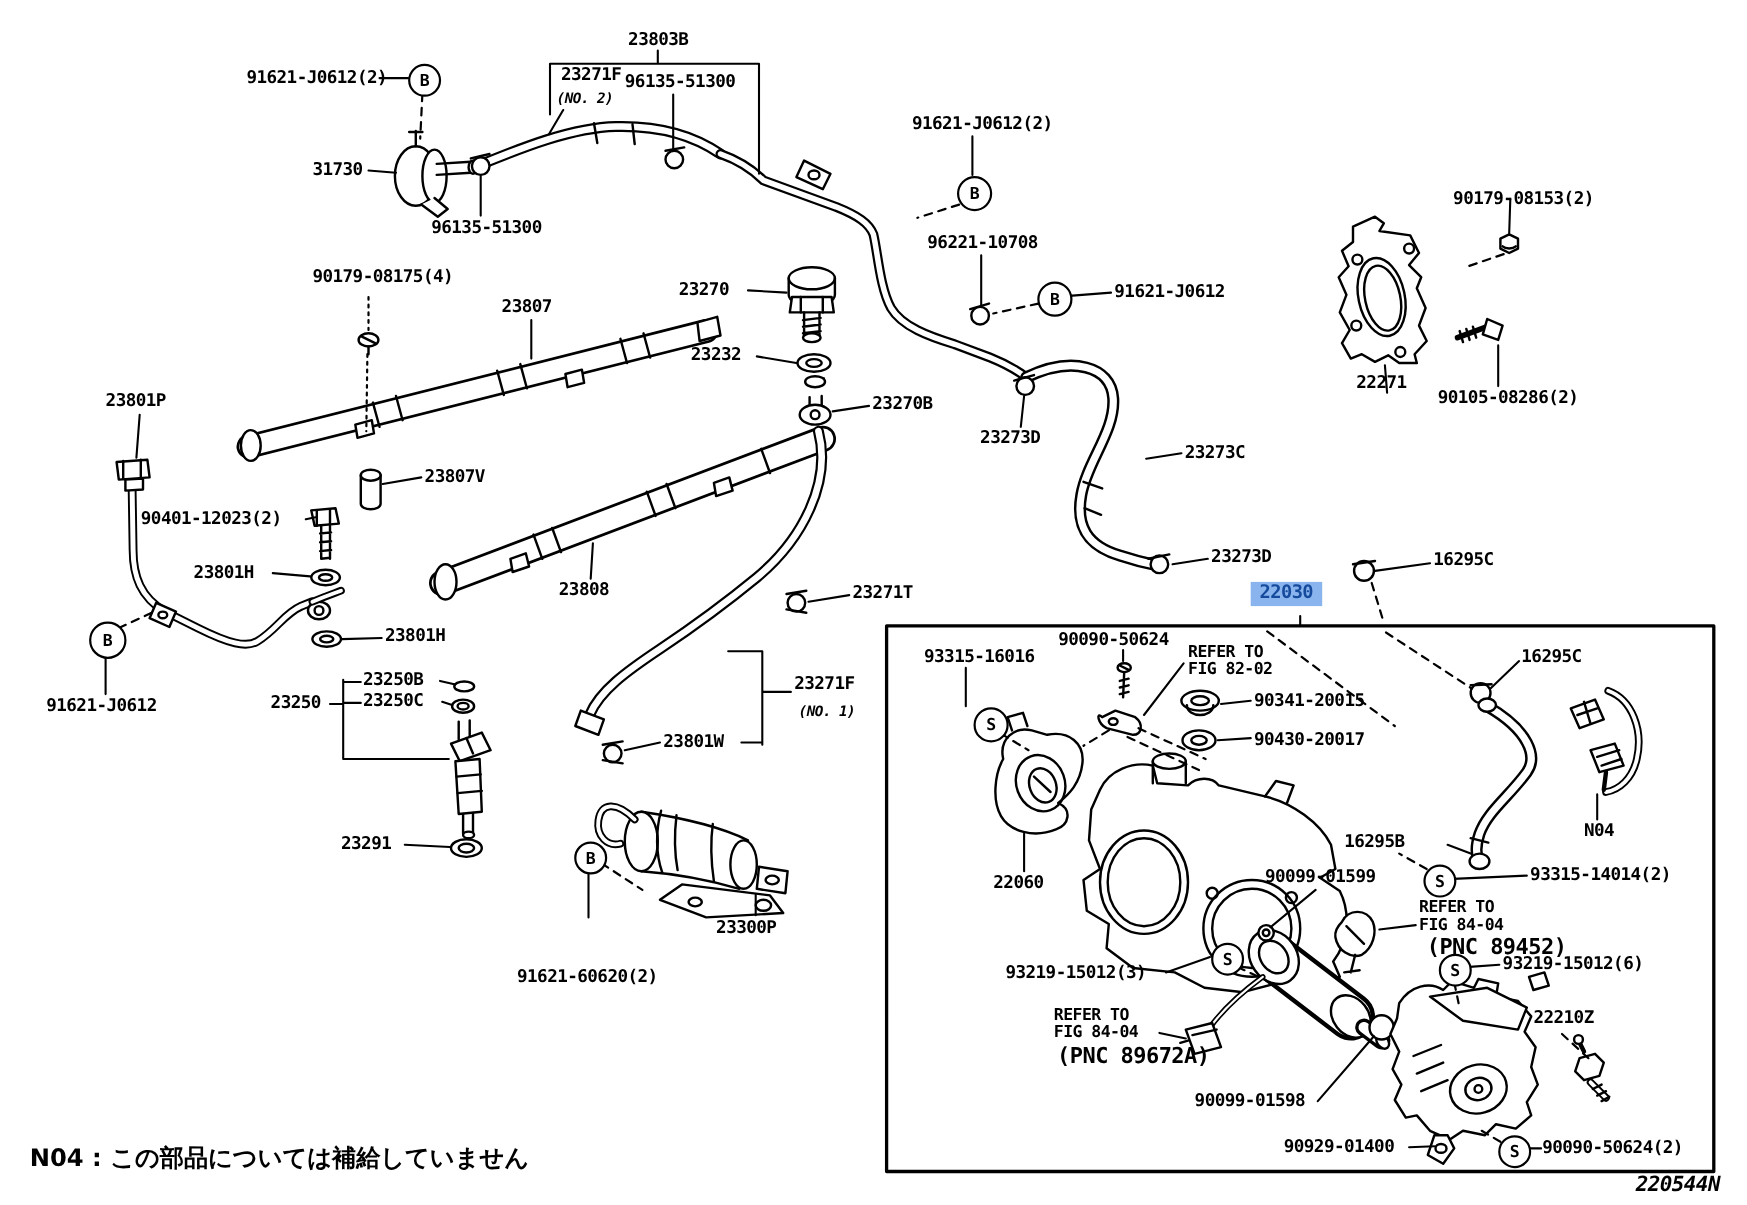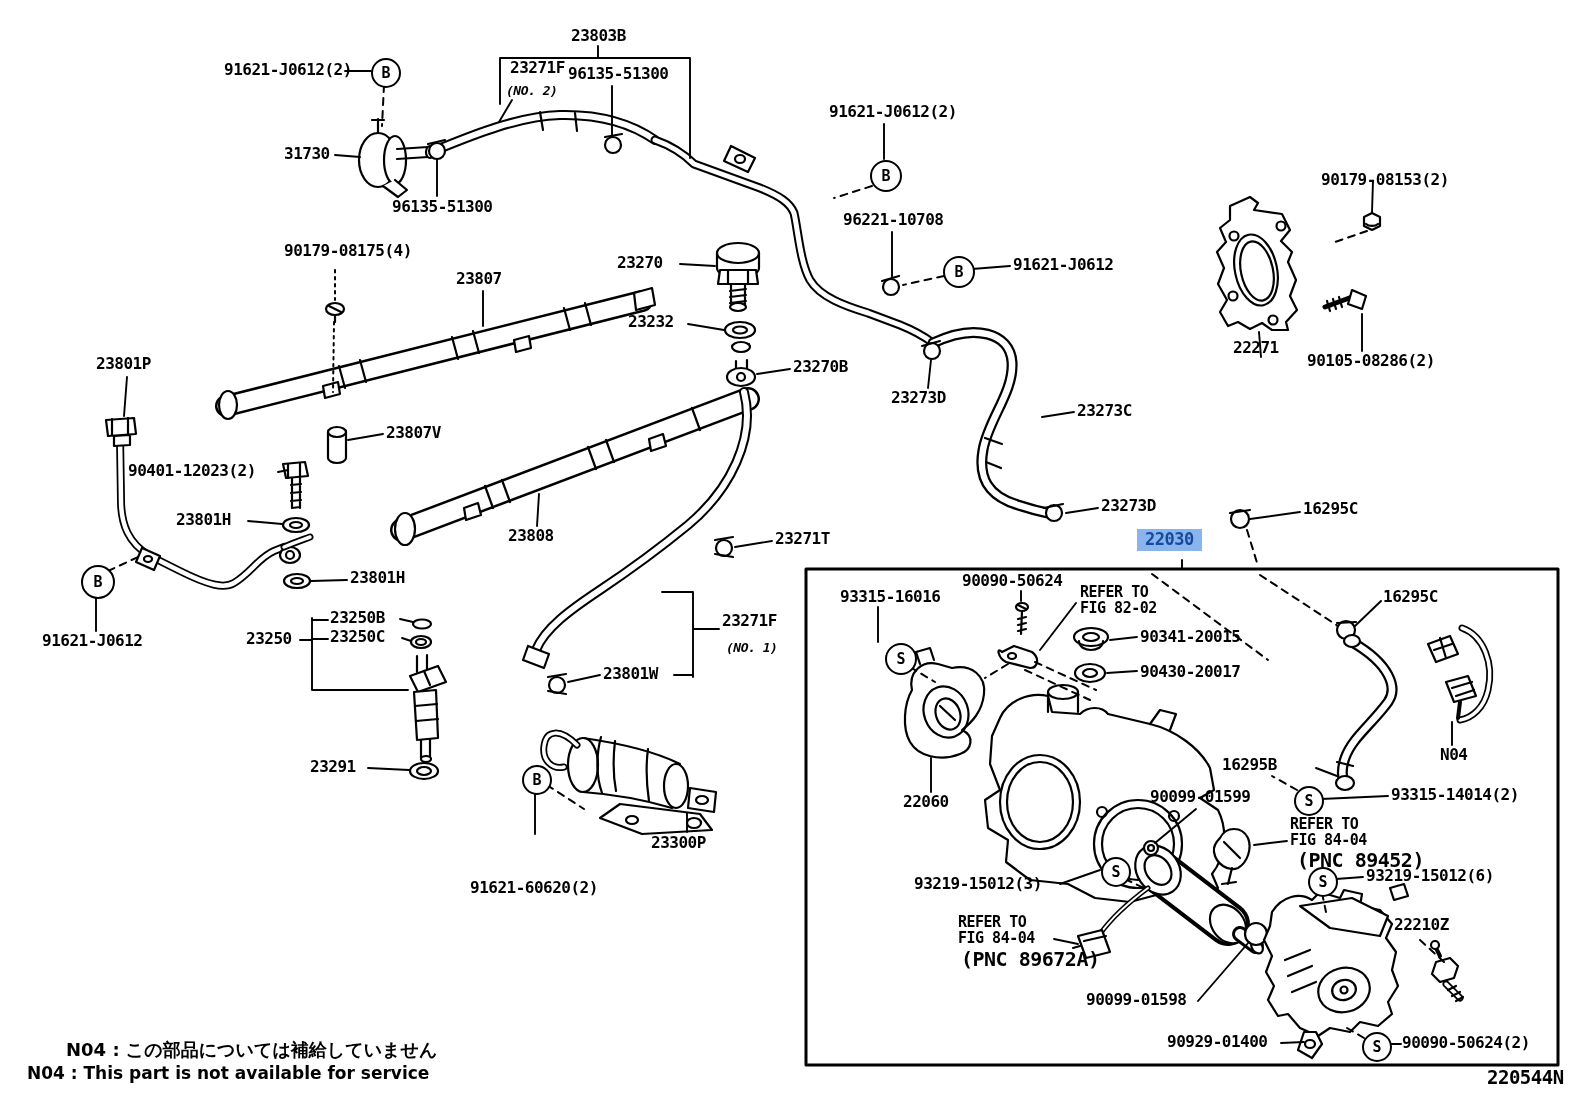--- a/index.html
+++ b/index.html
@@ -4,28 +4,28 @@
 <style>
   html,body{margin:0;padding:0;background:#fff;}
   #stage{position:relative;width:1588px;height:1095px;background:#fff;overflow:hidden;
          font-family:"DejaVu Sans Mono", monospace;color:#000;}
   #art{position:absolute;left:0;top:0;}
   .lbl{position:absolute;font-weight:700;font-size:16px;line-height:1.05;white-space:nowrap;
        letter-spacing:-0.5px;}
   .sm{font-size:13px;font-style:italic;}
   .md{font-size:15px;}
   .md2{font-size:20px;}
-  .lg{font-size:19px;}
+  .lg{font-size:19px;font-style:italic;}
   .hl{background:var(--hl-bg,#8ab4ee);color:var(--hl-fg,#164a9c);padding:2px 8px;font-size:17px;}
   .co{position:absolute;border:2.5px solid #000;border-radius:50%;background:#fff;
       display:flex;align-items:center;justify-content:center;
       font-weight:700;font-size:15px;line-height:1;}
   .note{position:absolute;font-weight:700;font-size:17px;white-space:nowrap;
         font-family:"DejaVu Sans", sans-serif;letter-spacing:0;}
-  .note-jp{font-size:18px;margin-left:39px;}
+  .note-jp{font-size:22px;}
 </style>
 </head>
 <body>
 
 <div id="stage" style="--hl-bg: #8ab4ee; --hl-fg: #164a9c;">
 
 <svg id="art" width="1588" height="1095" viewBox="0 0 1588 1095">
   <g fill="none" stroke="#000" stroke-width="2.2" stroke-linecap="round" stroke-linejoin="round">
 
     <g>
@@ -414,16 +414,15 @@
 <div class="co" style="left:943px;top:256px;width:28px;height:28px">B</div>
 <div class="co" style="left:81px;top:565px;width:30px;height:30px">B</div>
 <div class="co" style="left:522px;top:765px;width:26px;height:26px">B</div>
 <div class="co" style="left:885px;top:643px;width:28px;height:28px">S</div>
 <div class="co" style="left:1294px;top:786px;width:26px;height:26px">S</div>
 <div class="co" style="left:1101px;top:857px;width:26px;height:26px">S</div>
 <div class="co" style="left:1308px;top:867px;width:26px;height:26px">S</div>
 <div class="co" style="left:1362px;top:1032px;width:26px;height:26px">S</div>
 
 <div class="note note-jp" style="left:27px;top:1038px">N04 : この部品については補給していません</div>
-<div class="note" style="left:27px;top:1063px">N04 : This part is not available for service</div>
 <div class="lbl lg" style="left:1487px;top:1068px">220544N</div>
 
 </div>
 
 </body></html>

